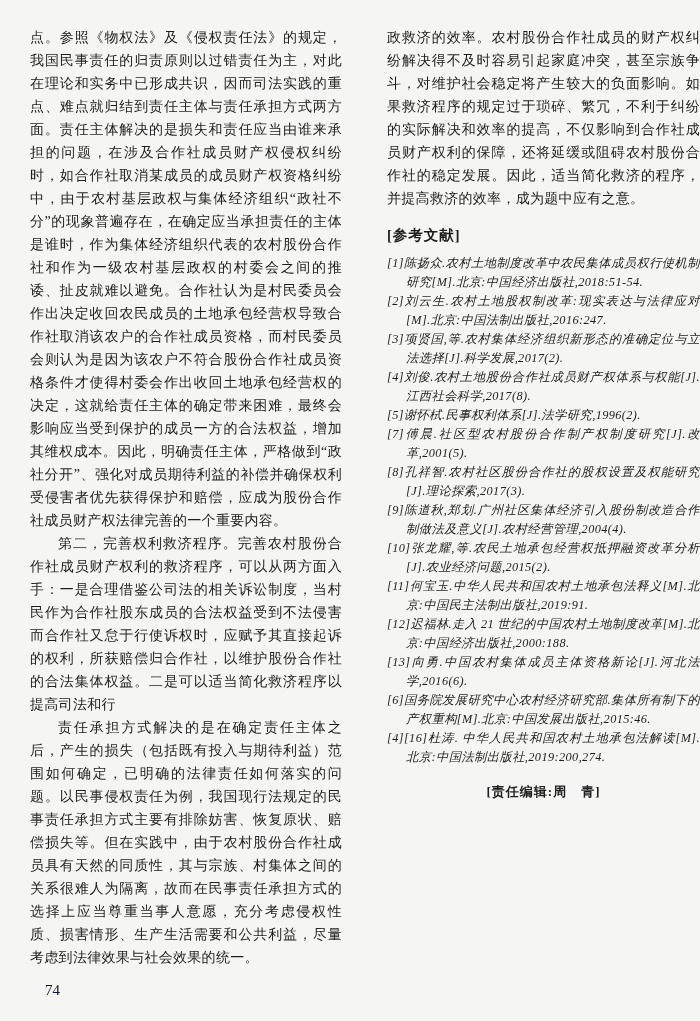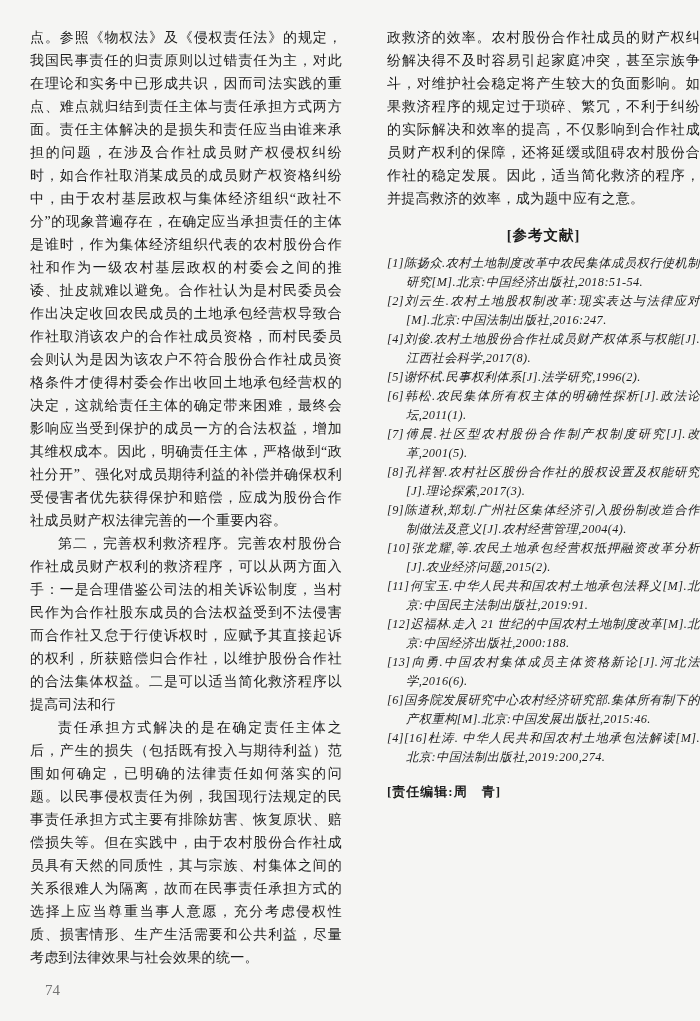--- a/index.html
+++ b/index.html
@@ -32,21 +32,20 @@
     font-size: 14px;
     line-height: 23px;
     text-align: justify;
     text-justify: inter-ideograph;
     letter-spacing: 0.3px;
   }
   .body-para.indent { text-indent: 2em; }
 
   .refs-heading {
     margin: 16px 0 9px 0;
-    text-align: center;
     font-weight: bold;
     font-size: 14.5px;
     letter-spacing: 1px;
   }
   .refs-list {
     list-style: none;
     margin: 0;
     padding: 0;
     font-size: 12.3px;
     line-height: 19px;
@@ -54,32 +53,32 @@
     letter-spacing: 0.4px;
   }
   .refs-list li {
     padding-left: 1.55em;
     text-indent: -1.55em;
     text-align: justify;
     text-justify: inter-ideograph;
   }
   .editor-note {
     margin-top: 16px;
-    text-align: left;
+    text-align: center;
     font-weight: bold;
     font-style: normal;
     font-size: 13px;
     letter-spacing: 1px;
   }
   .page-number {
     position: absolute;
     left: 45px;
     bottom: 22px;
     font-size: 15px;
-    color: #737373;
+    color: #0f172a;
   }
 </style>
 </head>
 <body>
 
 <div class="page">
   <div class="columns">
 
     <div class="col-left">
       <p class="body-para">点。参照《物权法》及《侵权责任法》的规定，我国民事责任的归责原则以过错责任为主，对此在理论和实务中已形成共识，因而司法实践的重点、难点就归结到责任主体与责任承担方式两方面。责任主体解决的是损失和责任应当由谁来承担的问题，在涉及合作社成员财产权侵权纠纷时，如合作社取消某成员的成员财产权资格纠纷中，由于农村基层政权与集体经济组织“政社不分”的现象普遍存在，在确定应当承担责任的主体是谁时，作为集体经济组织代表的农村股份合作社和作为一级农村基层政权的村委会之间的推诿、扯皮就难以避免。合作社认为是村民委员会作出决定收回农民成员的土地承包经营权导致合作社取消该农户的合作社成员资格，而村民委员会则认为是因为该农户不符合股份合作社成员资格条件才使得村委会作出收回土地承包经营权的决定，这就给责任主体的确定带来困难，最终会影响应当受到保护的成员一方的合法权益，增加其维权成本。因此，明确责任主体，严格做到“政社分开”、强化对成员期待利益的补偿并确保权利受侵害者优先获得保护和赔偿，应成为股份合作社成员财产权法律完善的一个重要内容。</p>
@@ -88,23 +87,23 @@
     </div>
 
     <div class="col-right">
       <p class="body-para">政救济的效率。农村股份合作社成员的财产权纠纷解决得不及时容易引起家庭冲突，甚至宗族争斗，对维护社会稳定将产生较大的负面影响。如果救济程序的规定过于琐碎、繁冗，不利于纠纷的实际解决和效率的提高，不仅影响到合作社成员财产权利的保障，还将延缓或阻碍农村股份合作社的稳定发展。因此，适当简化救济的程序，并提高救济的效率，成为题中应有之意。</p>
 
       <div class="refs-heading">[参考文献]</div>
 
       <ul class="refs-list">
         <li><span>[1]</span><span>陈扬众.农村土地制度改革中农民集体成员权行使机制研究[M].北京:中国经济出版社,2018:51-54.</span></li>
         <li><span>[2]</span><span>刘云生.农村土地股权制改革:现实表达与法律应对[M].北京:中国法制出版社,2016:247.</span></li>
+        <li><span>[3]</span><span>项贤国,等.农村集体经济组织新形态的准确定位与立法选择[J].科学发展,2017(2).</span></li>
         <li><span>[4]</span><span>刘俊.农村土地股份合作社成员财产权体系与权能[J].江西社会科学,2017(8).</span></li>
         <li><span>[5]</span><span>谢怀栻.民事权利体系[J].法学研究,1996(2).</span></li>
-        <li><span>[6]</span><span>韩松.农民集体所有权主体的明确性探析[J].政法论坛,2011(1).</span></li>
         <li><span>[7]</span><span>傅晨.社区型农村股份合作制产权制度研究[J].改革,2001(5).</span></li>
         <li><span>[8]</span><span>孔祥智.农村社区股份合作社的股权设置及权能研究[J].理论探索,2017(3).</span></li>
         <li><span>[9]</span><span>陈道秋,郑划.广州社区集体经济引入股份制改造合作制做法及意义[J].农村经营管理,2004(4).</span></li>
         <li><span>[10]</span><span>张龙耀,等.农民土地承包经营权抵押融资改革分析[J].农业经济问题,2015(2).</span></li>
         <li><span>[11]</span><span>何宝玉.中华人民共和国农村土地承包法释义[M].北京:中国民主法制出版社,2019:91.</span></li>
         <li><span>[12]</span><span>迟福林.走入 21 世纪的中国农村土地制度改革[M].北京:中国经济出版社,2000:188.</span></li>
         <li><span>[13]</span><span>向勇.中国农村集体成员主体资格新论[J].河北法学,2016(6).</span></li>
         <li><span>[6]</span><span>国务院发展研究中心农村经济研究部.集体所有制下的产权重构[M].北京:中国发展出版社,2015:46.</span></li>
         <li><span>[4][16]</span><span>杜涛. 中华人民共和国农村土地承包法解读[M].北京:中国法制出版社,2019:200,274.</span></li>
       </ul>

